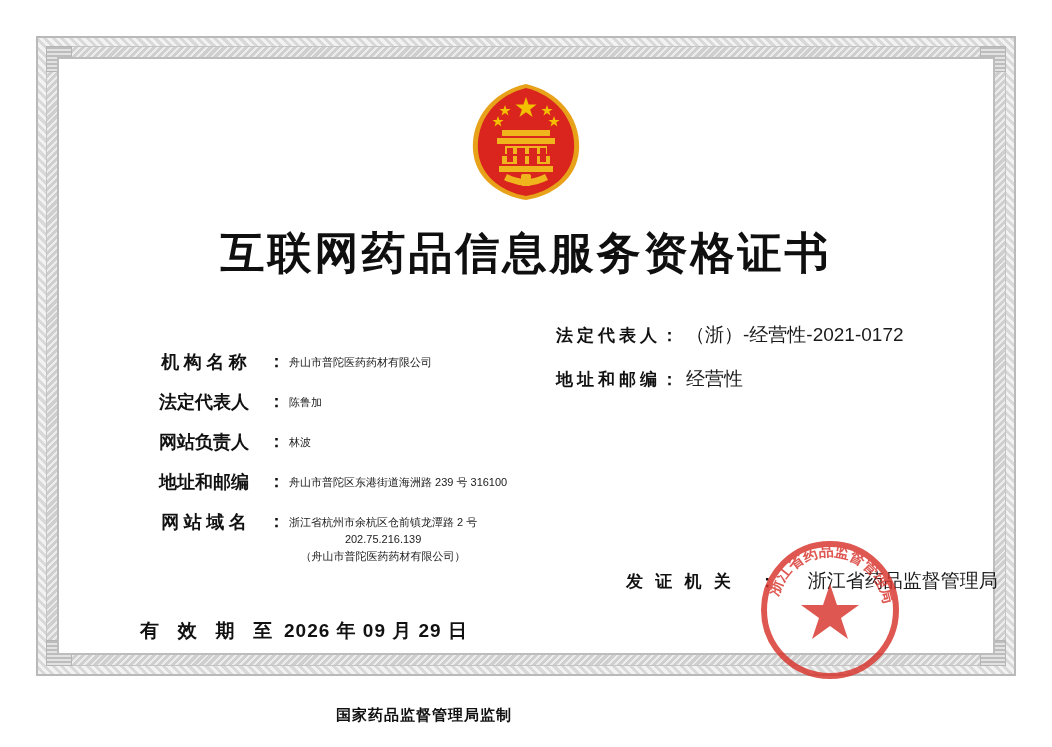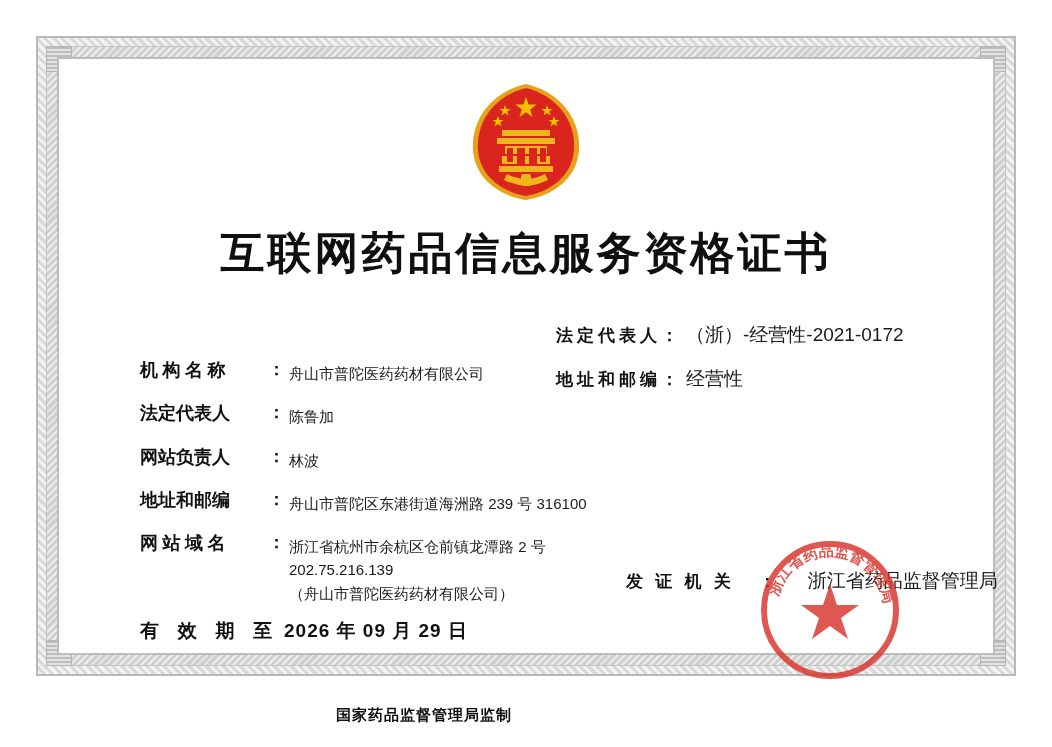--- a/index.html
+++ b/index.html
@@ -139,22 +139,23 @@
     font-size: 19px;
     color: #1a1a1a;
     margin-left: 6px;
     white-space: nowrap;
   }
 
   
   .left-block {
     position: absolute;
     left: 74px;
-    top: 292px;
+    top: 284px;
     width: 560px;
+    text-align: center;
   }
   .field-row {
     display: flex;
     align-items: flex-start;
     margin-bottom: 16px;
   }
   .field-label {
     font-size: 18px;
     font-weight: bold;
     color: #111;
@@ -164,21 +165,21 @@
     letter-spacing: 0;
   }
   .field-colon {
     font-size: 17px;
     font-weight: bold;
     color: #111;
     margin-right: 4px;
   }
   .field-value {
     font-family: "Liberation Sans", "DejaVu Sans", sans-serif;
-    font-size: 15px;
+    font-size: 11px;
     color: #1a1a1a;
     line-height: 1.55;
     padding-top: 4px;
   }
   .field-value .sub {
     display: block;
   }
 
   
   .issuer {

